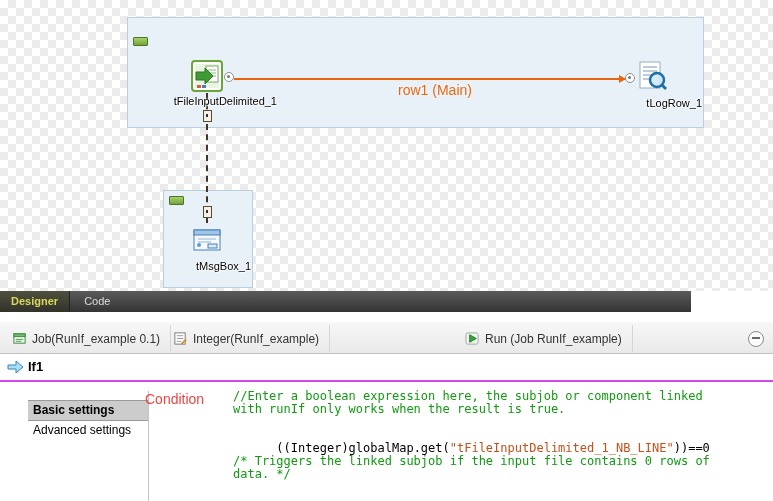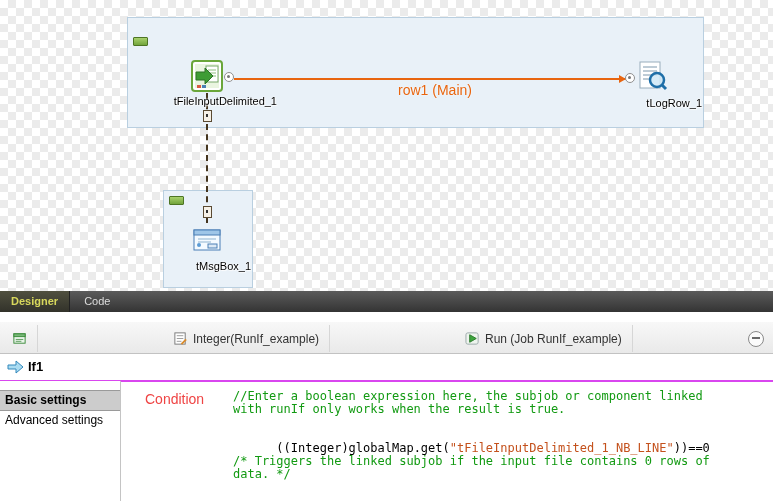--- a/index.html
+++ b/index.html
@@ -25,21 +25,21 @@
   #row-line{position:absolute;border-top:2px solid #e8650f;}
   #row-arrow{position:absolute;width:0;height:0;border-left:7px solid #e8650f;
     border-top:4px solid transparent;border-bottom:4px solid transparent;}
   #row-label{position:absolute;font-size:14px;color:#e8650f;text-align:center;
     text-shadow:0 0 2px #fff;}
   #trigger-line{position:absolute;width:0;border-left:2px dashed #45351f;}
   .anchor-box{position:absolute;width:7px;height:10px;background:#f6f1e7;border:1px solid #5a4a32;}
   .anchor-box::after{content:"";position:absolute;left:2px;top:3px;width:2px;height:3px;background:#333;}
 
   
-  #view-tabs{position:absolute;left:0;top:291px;width:773px;height:21px;
+  #view-tabs{position:absolute;left:0;top:291px;width:691px;height:21px;
     background:linear-gradient(#5b5b5b,#343434);font-size:11px;}
   .view-tab{display:inline-block;height:21px;line-height:21px;padding:0 11px;color:#dcdcdc;}
   .view-tab.active{background:linear-gradient(#50503f,#32322a);color:#d8d85c;
     border-right:1px solid #222;font-weight:bold;}
 
   
   #panel{position:absolute;left:0;top:312px;width:773px;height:189px;background:#fff;}
   #panel-tabs{position:absolute;left:0;top:10px;width:773px;height:31px;
     background:linear-gradient(#f8f8f8,#e9e9e9);border-bottom:1px solid #c2c2c2;}
   .panel-tab{position:absolute;top:3px;height:27px;display:flex;align-items:center;gap:5px;
@@ -49,21 +49,21 @@
   .close-x{margin-left:4px;color:#8a8a8a;font-size:13px;font-weight:bold;line-height:1;}
   #min-btn{position:absolute;right:9px;top:9px;width:14px;height:14px;border:1px solid #8a8a8a;
     border-radius:50%;background:#fbfbfb;}
   #min-btn::after{content:"";position:absolute;left:3px;right:3px;top:5px;height:2px;background:#6a6a6a;}
 
   #if-header{position:absolute;left:0;top:43px;width:773px;height:25px;background:#fff;
     border-bottom:2px solid #d946ef;}
   #if-title{position:absolute;left:28px;top:0;line-height:24px;font-size:13px;font-weight:bold;color:#000;}
   #if-arrow{position:absolute;left:7px;top:5px;}
 
-  #sections{position:absolute;left:0;top:69px;bottom:0;width:120px;border-right:1px solid #c4c4c4;background:#fff;}
+  #sections{position:absolute;left:0;top:79px;bottom:0;width:120px;border-right:1px solid #c4c4c4;background:#fff;padding-left:28px;}
   .section-row{height:19px;line-height:19px;font-size:12px;padding-left:5px;color:#000;}
   .section-row.active{margin-top:9px;background:#cccccc;border-top:1px solid #9a9a9a;
     border-bottom:1px solid #9a9a9a;font-weight:bold;}
 
   #condition-label{position:absolute;left:145px;top:79px;font-size:14px;color:#ef4444;}
   #cond-editor{position:absolute;left:233px;top:78px;right:6px;bottom:2px;
     font-family:"DejaVu Sans Mono",monospace;font-size:12px;line-height:13px;color:#000;}
   .code-line{height:13px;white-space:pre;}
   .c-comment{color:#129a12;}
   .c-string{color:#c4511c;}
@@ -140,20 +140,21 @@
 
   <div id="panel-tabs">
 
     <div class="panel-tab" style="left:2px;">
       <svg width="15" height="15" viewBox="0 0 16 16">
         <rect x="2" y="3" width="12" height="10" fill="#eaf5ea" stroke="#3a8a3a"></rect>
         <rect x="2" y="3" width="12" height="3" fill="#79b979" stroke="#3a8a3a"></rect>
         <line x1="4" y1="9" x2="12" y2="9" stroke="#5a9a5a"></line>
         <line x1="4" y1="11" x2="10" y2="11" stroke="#5a9a5a"></line>
       </svg>
+      <span>Job(RunIf_example 0.1)</span>
     </div>
 
     <div class="panel-tab" style="left:163px;">
       <svg width="15" height="15" viewBox="0 0 16 16">
         <rect x="2" y="2" width="11" height="12" fill="#ffffff" stroke="#777777"></rect>
         <line x1="4" y1="5" x2="11" y2="5" stroke="#999999"></line>
         <line x1="4" y1="8" x2="11" y2="8" stroke="#999999"></line>
         <line x1="4" y1="11" x2="9" y2="11" stroke="#999999"></line>
         <line x1="9" y1="14" x2="14" y2="9" stroke="#d98b2b" stroke-width="2"></line>
       </svg>

